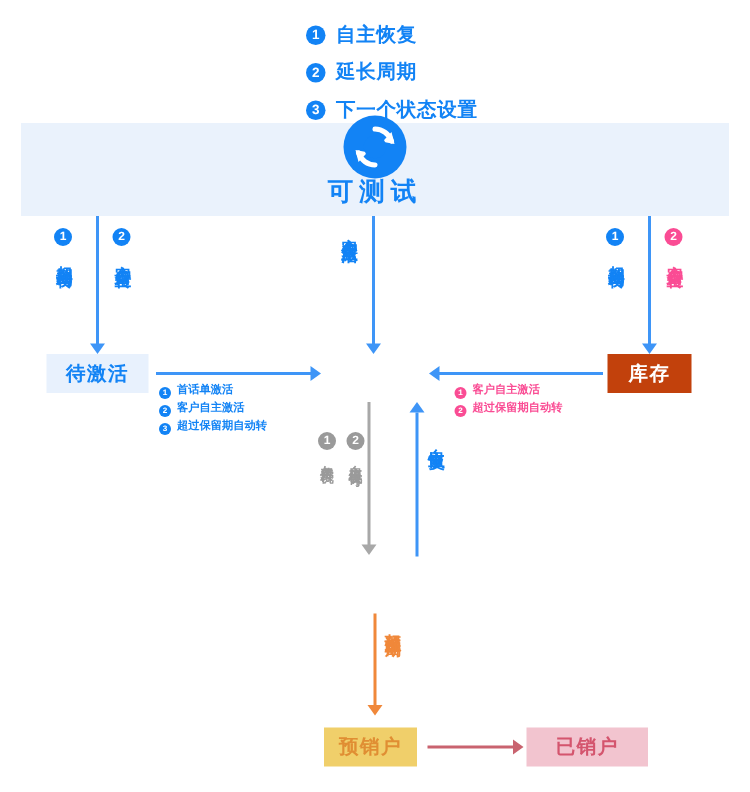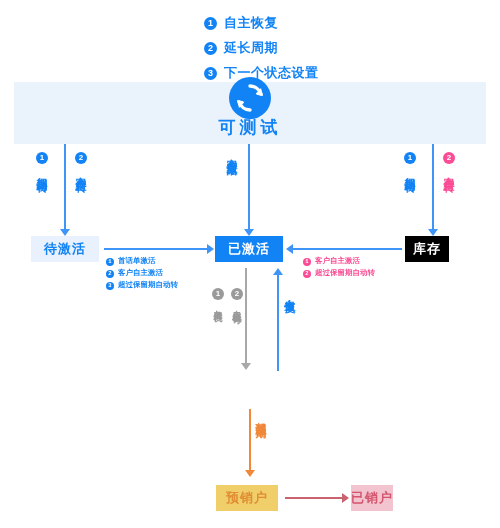--- a/index.html
+++ b/index.html
@@ -75,24 +75,24 @@
   .ad-orange{border-top-color:#F0883A;}
   .ar-rose{border-left-color:#C9636F;}
 
   
   .box{
     display:flex;align-items:center;justify-content:center;
     font-size:13px;font-weight:bold;letter-spacing:1px;
   }
   #box-pending{left:31px;top:236px;width:68px;height:26px;background:#E8F1FD;color:#1283F5;}
   #box-active{left:215px;top:236px;width:68px;height:26px;background:#1283F5;color:#ffffff;}
-  #box-stock{left:405px;top:236px;width:44px;height:26px;background:#000000;color:#ffffff;}
+  #box-stock{left:405px;top:236px;width:56px;height:26px;background:#c2410c;color:#ffffff;}
   #box-halted{left:222px;top:377px;width:56px;height:26px;background:#7E7E7E;color:#ffffff;}
   #box-prerelease{left:216px;top:485px;width:62px;height:26px;background:#F0CF6A;color:#E08E33;}
-  #box-released{left:351px;top:485px;width:42px;height:26px;background:#F2C4CF;color:#D4556E;}
+  #box-released{left:351px;top:485px;width:81px;height:26px;background:#F2C4CF;color:#D4556E;}
 
   
   .anno{font-size:7.5px;line-height:11px;white-space:nowrap;font-family:Liberation Mono, monospace;}
   .anno-row{display:flex;align-items:center;margin-bottom:1px;}
   .anno-badge{
     width:8px;height:8px;border-radius:50%;color:#fff;
     font-size:5.5px;line-height:8px;text-align:center;font-weight:bold;flex:0 0 auto;
   }
   .anno-text{margin-left:4px;font-weight:bold;}
   .anno-blue .anno-badge{background:#1283F5;}
@@ -157,21 +157,20 @@
   <div class="abs vanno" style="left:404px;top:152px;">
     <div class="vnum nb-blue">1</div>
     <div class="vtext vblue" style="margin-top:4px;">超期自动转</div>
   </div>
   <div class="abs vanno" style="left:443px;top:152px;">
     <div class="vnum nb-pink">2</div>
     <div class="vtext vpink" style="margin-top:4px;">客户自主转</div>
   </div>
 
   <div class="abs box" id="box-pending">待激活</div>
-  <div class="abs box" id="box-active">已激活</div>
   <div class="abs box" id="box-stock">库存</div>
 
   <div class="abs hline l-blue" style="left:104px;top:248px;width:104px;"></div>
   <div class="abs arrow-r" style="left:207px;top:244px;"></div>
 
   <div class="abs anno anno-blue" style="left:106px;top:256px;">
     <div class="anno-row">
       <div class="anno-badge">1</div>
       <div class="anno-text">首话单激活</div>
     </div>

